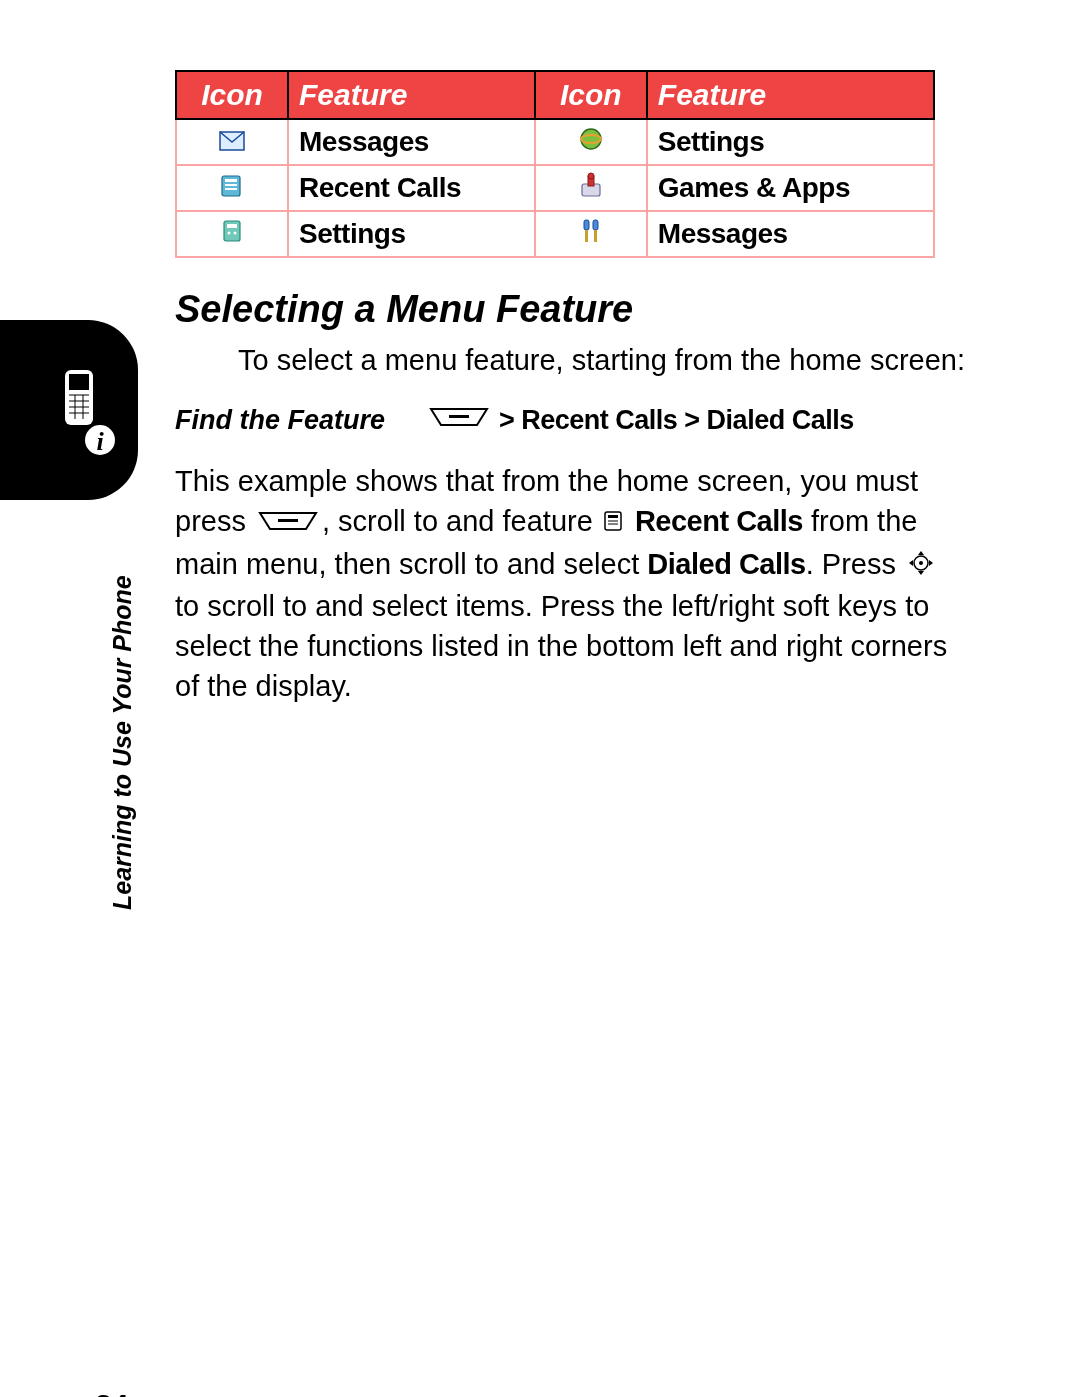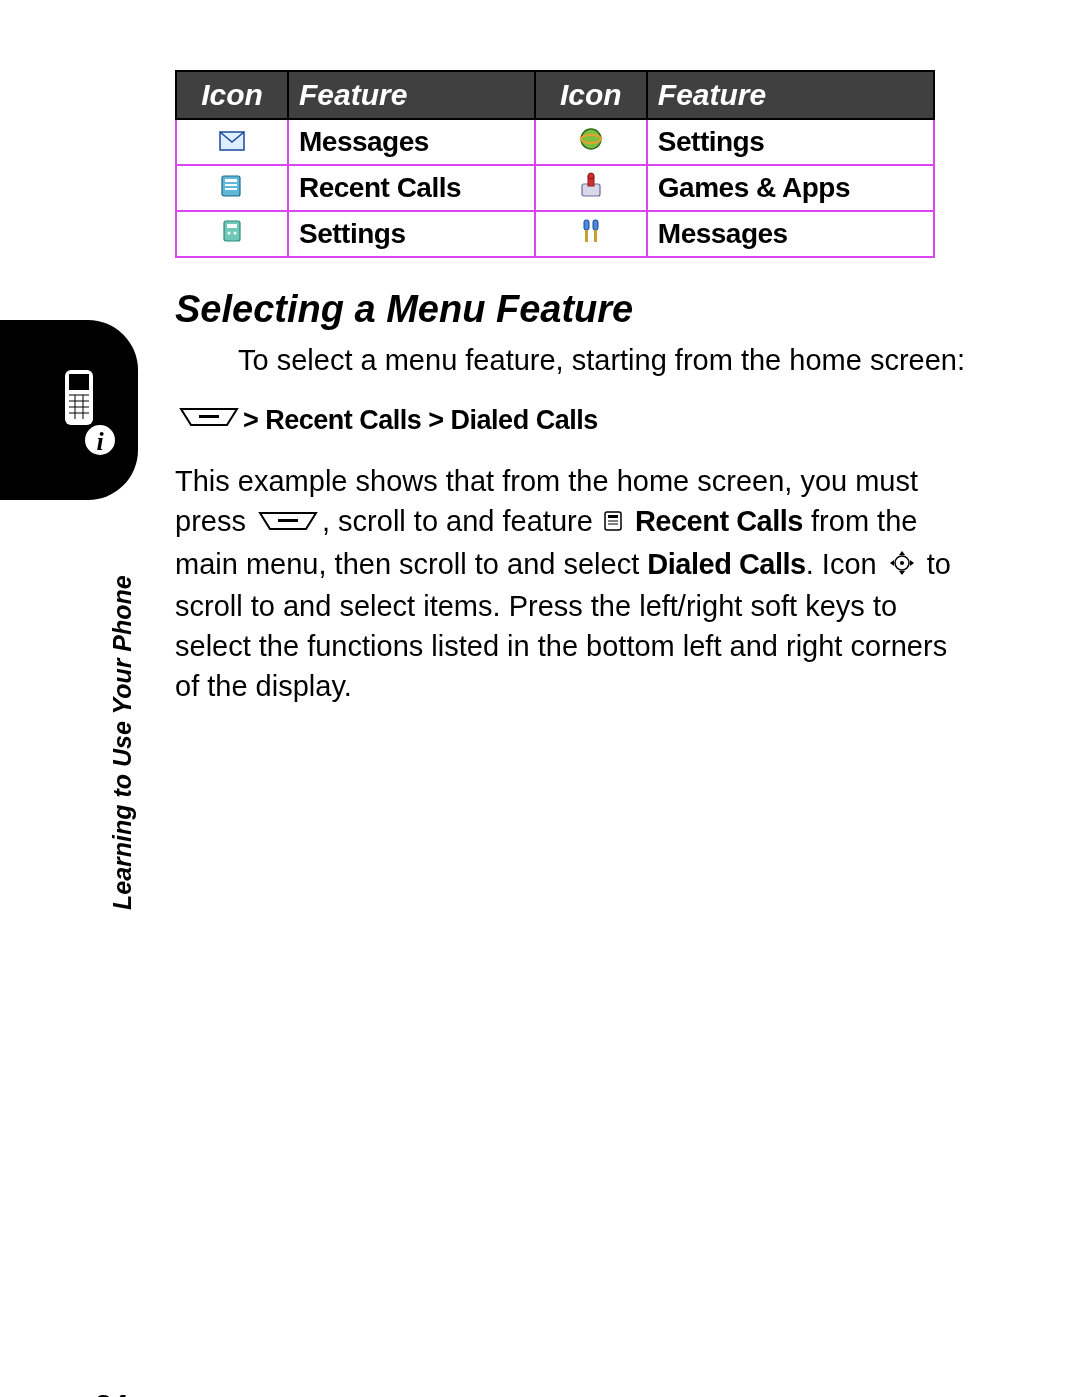--- a/index.html
+++ b/index.html
@@ -16,32 +16,32 @@
     width: 100%;
     height: 100%;
     padding-top: 70px;
   }
   .feature-table {
     border-collapse: collapse;
     margin-left: 175px;
     width: 760px;
   }
   .feature-table th {
-    background: #404040;
+    background: #ef4444;
     color: white;
     font-size: 30px;
     font-weight: bold;
     font-style: italic;
     text-align: left;
     padding: 6px 10px;
     border: 2px solid black;
     font-family: Arial, Helvetica, sans-serif;
   }
   .feature-table td {
-    border: 2px solid #d946ef;
+    border: 2px solid #fca5a5;
     padding: 4px 10px;
     font-size: 28px;
     height: 36px;
     vertical-align: middle;
   }
   .feature-table .icon-cell {
     width: 90px;
     text-align: center;
   }
   .feature-label {
@@ -82,20 +82,21 @@
   }
   .find-label {
     font-weight: bold;
     font-style: italic;
   }
   .find-path {
     font-family: "Arial Narrow", Arial, sans-serif;
     font-weight: bold;
     display: flex;
     align-items: center;
+    gap: 6px;
   }
   .body-para {
     font-size: 29px;
     margin: 10px 115px 0 175px;
     line-height: 1.38;
   }
   .narrow-bold {
     font-family: "Arial Narrow", Arial, sans-serif;
     font-weight: bold;
     letter-spacing: -0.5px;
@@ -206,41 +207,42 @@
       <circle cx="45" cy="75" r="15" fill="white"></circle>
       <text x="45" y="85" font-size="26" font-family="serif" font-weight="bold" font-style="italic" text-anchor="middle" fill="black">i</text>
     </svg>
   </div>
 
   <h2 class="section-heading">Selecting a Menu Feature</h2>
 
   <p class="intro-para">To select a menu feature, starting from the home screen:</p>
 
   <div class="find-row">
+    <span class="find-label">Find the Feature</span>
     <span class="find-path">
       <span class="menukey-svg">
         <svg width="60" height="24">
             <path d="M2,4 L58,4 L48,20 L12,20 Z" fill="white" stroke="black" stroke-width="2"></path>
             <rect x="20" y="10" width="20" height="3" fill="black"></rect>
           </svg>
       </span>
       <span class="narrow-bold">&gt; Recent Calls &gt; Dialed Calls</span>
     </span>
   </div>
 
   <p class="body-para">
     <span>This example shows that from the home screen, you must press </span><span class="menukey-svg"><svg width="60" height="24">
           <path d="M2,4 L58,4 L48,20 L12,20 Z" fill="white" stroke="black" stroke-width="2"></path>
           <rect x="20" y="10" width="20" height="3" fill="black"></rect>
         </svg></span><span>, scroll to and feature </span><span class="inline-icon"><svg width="22" height="24">
           <rect x="2" y="3" width="16" height="18" rx="2" fill="none" stroke="black" stroke-width="1.5"></rect>
           <rect x="5" y="6" width="10" height="3" fill="black"></rect>
           <line x1="5" y1="12" x2="15" y2="12" stroke="black"></line>
           <line x1="5" y1="15" x2="15" y2="15" stroke="black"></line>
-        </svg></span> <span class="narrow-bold">Recent Calls</span><span> from the main menu, then scroll to and select </span><span class="narrow-bold">Dialed Calls</span><span>. Icon </span><span class="navkey-svg"><svg width="26" height="26">
+        </svg></span> <span class="narrow-bold">Recent Calls</span><span> from the main menu, then scroll to and select </span><span class="narrow-bold">Dialed Calls</span><span>. Press </span><span class="navkey-svg"><svg width="26" height="26">
           <circle cx="13" cy="13" r="7" fill="none" stroke="black" stroke-width="1.5"></circle>
           <circle cx="13" cy="13" r="2" fill="black"></circle>
           <polygon points="13,1 10,5 16,5" fill="black"></polygon>
           <polygon points="13,25 10,21 16,21" fill="black"></polygon>
           <polygon points="1,13 5,10 5,16" fill="black"></polygon>
           <polygon points="25,13 21,10 21,16" fill="black"></polygon>
         </svg></span><span> to scroll to and select items. Press the left/right soft keys to select the functions listed in the bottom left and right corners of the display.</span>
   </p>
 
   <div class="side-label">Learning to Use Your Phone</div>

